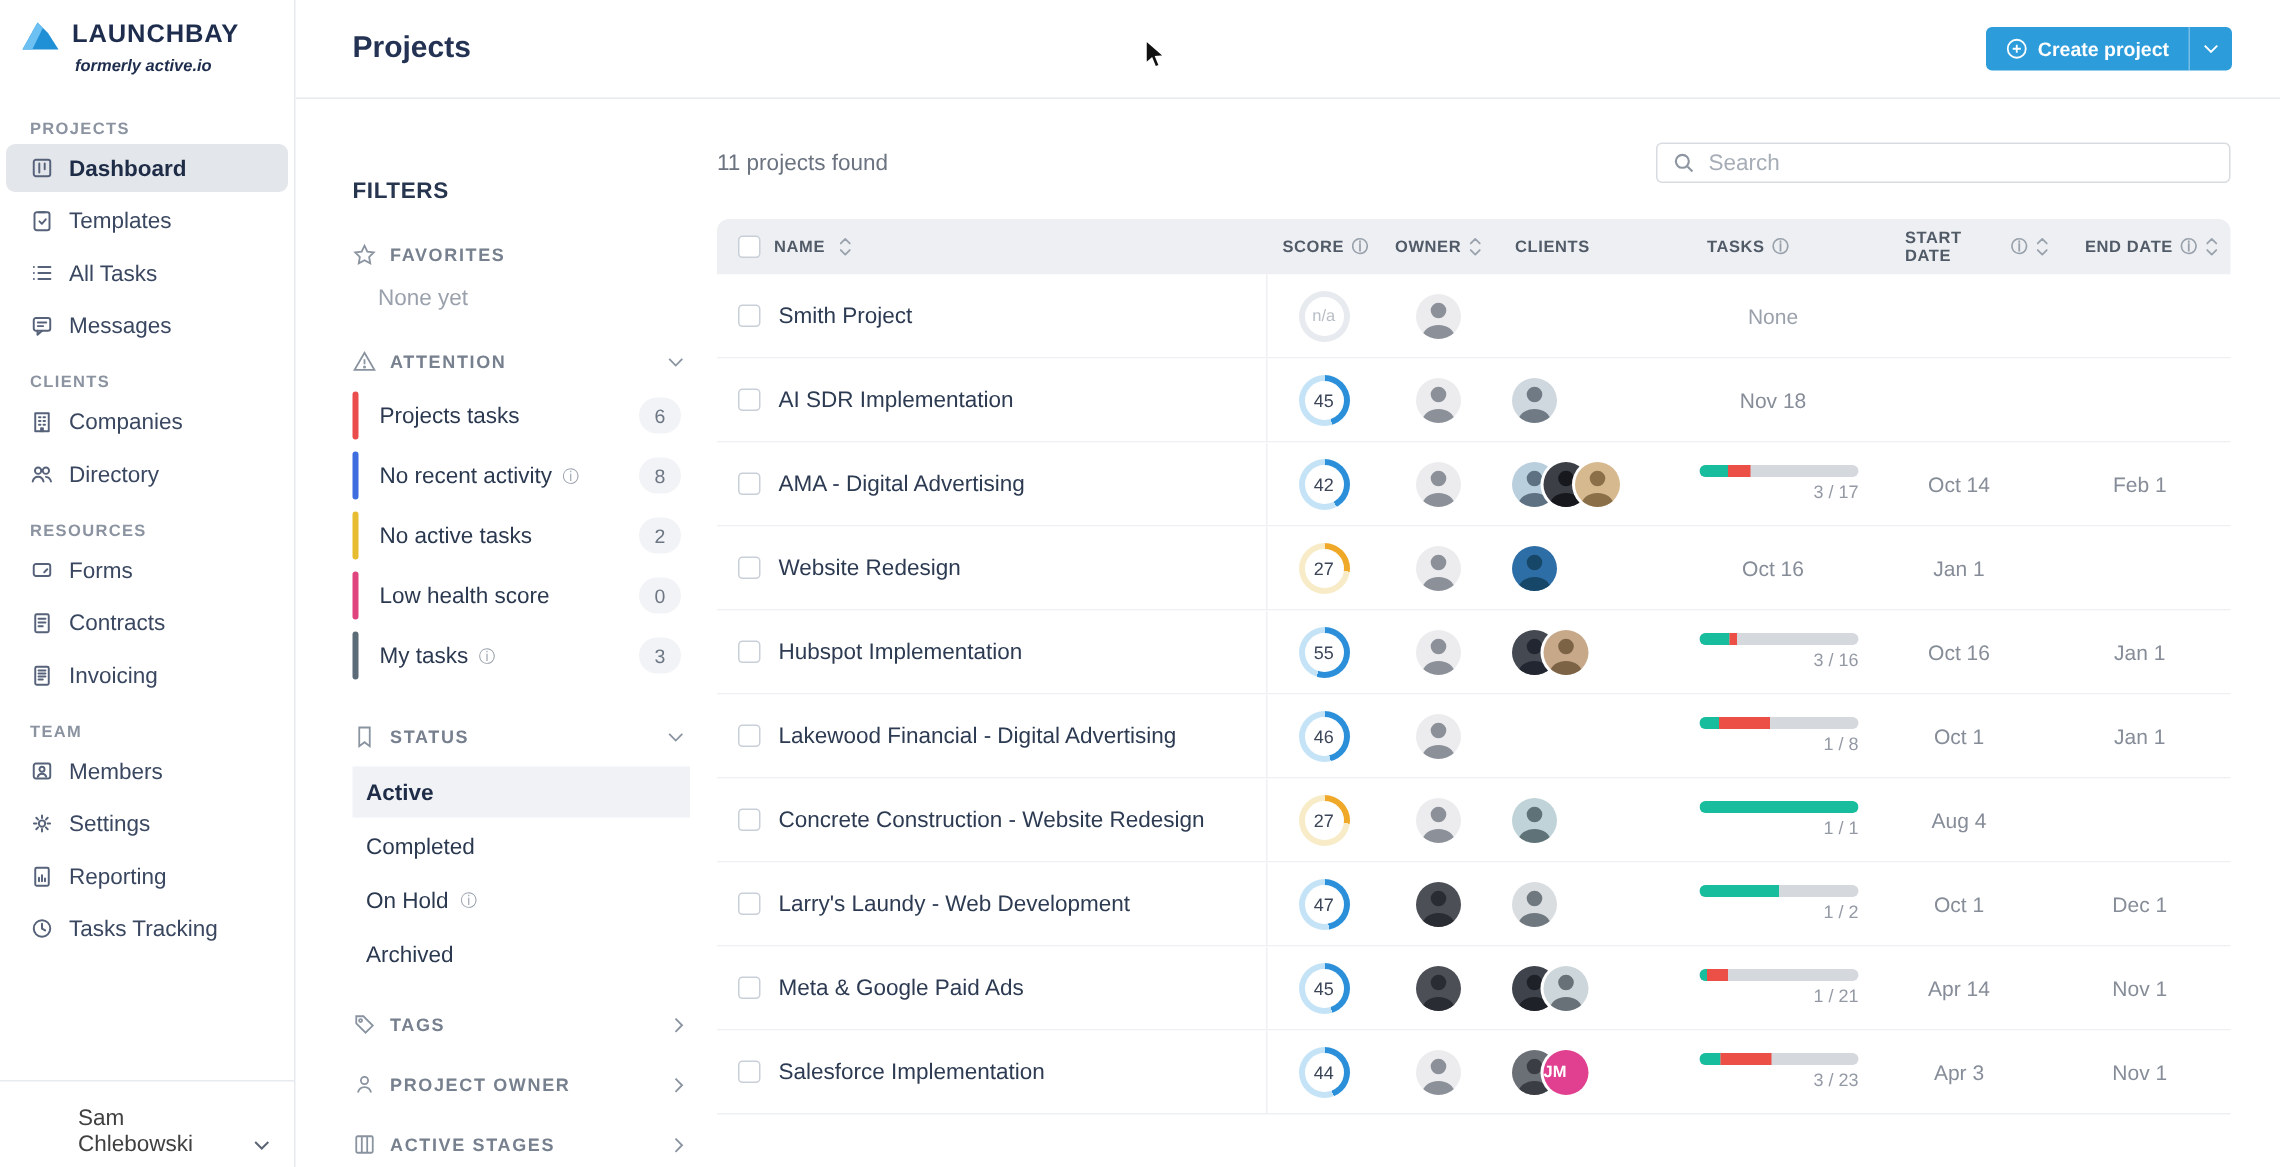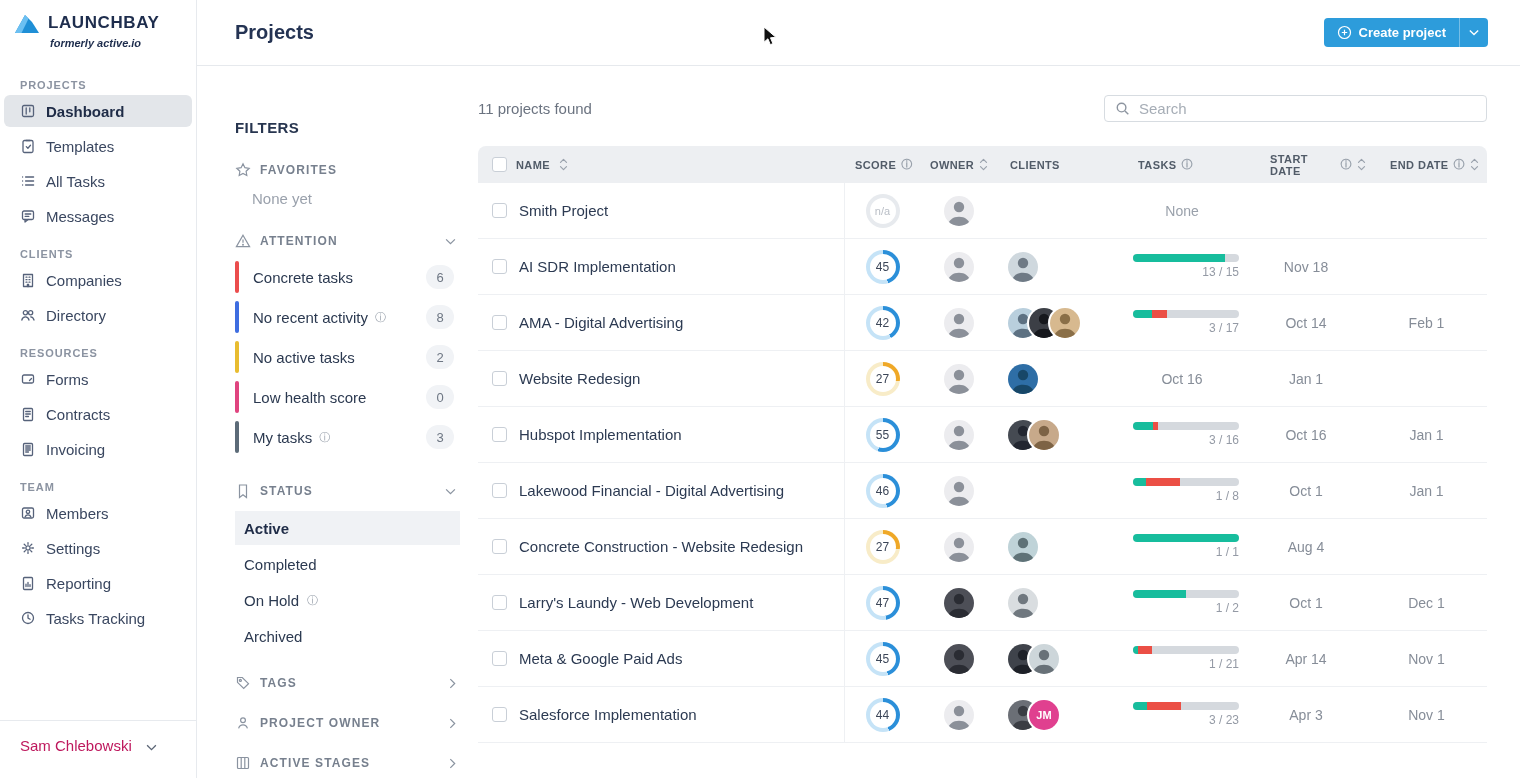--- a/index.html
+++ b/index.html
@@ -12,21 +12,21 @@
   .logo { padding:2px 0 0 14px; margin-bottom:14px; }
   .logo-row { display:flex; align-items:flex-start; gap:6px; }
   .logo-title { font-size:17px; font-weight:800; letter-spacing:.6px; color:#1e2d4d; line-height:22px; }
   .logo-sub { font-size:11px; font-weight:700; font-style:italic; color:#1e2d4d; margin:-1px 0 0 36px; }
   .nav-section { margin-top:16px; }
   .nav-sec-label { font-size:11px; font-weight:700; letter-spacing:.9px; color:#8b93a1; margin:0 0 4px 20px; }
   .nav-item { display:flex; align-items:center; gap:10px; height:32px; margin:3px 4px; padding:0 0 0 16px; border-radius:6px; font-size:15px; color:#3a4760; cursor:pointer; }
   .nav-item.active { background:#e3e6ea; color:#1f2c47; font-weight:700; }
   .nav-icon { display:flex; width:16px; height:16px; color:#56627a; }
   .side-footer { margin-top:auto; border-top:1px solid #e7eaee; padding:16px 16px 0 20px; height:58px; }
-  .user-menu { display:flex; align-items:flex-end; gap:14px; font-size:15px; color:#be185d; cursor:pointer; }
+  .user-menu { display:flex; align-items:flex-end; gap:14px; font-size:15px; color:#404040; cursor:pointer;margin-left:32px; }
 
   
   .main { flex:1; position:relative; }
   .page-head { height:66px; display:flex; align-items:center; justify-content:space-between; padding:0 32px 0 38px; border-bottom:1px solid #e6e9ed; }
   .page-title { font-size:20px; font-weight:700; color:#243353; }
   .btn-create { display:flex; align-items:center; background:#2d9cdb; border:none; border-radius:4px; height:29px; color:#fff; cursor:pointer; padding:0; }
   .btn-main { display:flex; align-items:center; gap:7px; padding:0 13px; font-size:13px; font-weight:700; font-family:inherit; color:#fff; }
   .btn-sep { width:1px; height:29px; background:rgba(255,255,255,.35); }
   .btn-caret { display:flex; padding:0 9px; }
 
@@ -74,21 +74,21 @@
   .c-clients { display:flex; align-items:center; padding-left:10px; }
   .c-tasks { display:flex; flex-direction:column; justify-content:center; padding-left:15px; }
   .c-tasks.none { align-items:center; padding-left:0; font-size:14px; color:#9aa1ab; }
   .c-date { display:flex; align-items:center; justify-content:center; font-size:14px; color:#868d98; }
 
   .score { position:relative; width:34px; height:34px; border-radius:50%; display:flex; align-items:center; justify-content:center; flex:none; }
   .score::before { content:""; position:absolute; inset:4px; background:#fff; border-radius:50%; }
   .score-num { position:relative; font-size:12px; color:#3c4658; }
   .score.na .score-num { font-size:11px; color:#b9bec6; }
 
-  .avatar { width:30px; height:30px; border-radius:50%; overflow:hidden; flex:none; box-shadow:0 0 0 2px #fff; display:flex; align-items:center; justify-content:center; }
+  .avatar { width:30px; height:30px; border-radius:50%; overflow:hidden; flex:none; box-shadow:0 0 0 2px #fff; display:flex; align-items:center; justify-content:flex-start; }
   .avatar + .avatar { margin-left:-9px; }
   .avatar .init { font-size:11px; font-weight:700; }
 
   .bar { width:106px; height:8px; border-radius:4px; background:#d5d9de; display:flex; overflow:hidden; }
   .bar span { height:100%; display:block; }
   .tcount { width:106px; text-align:right; font-size:12px; color:#949aa5; margin-top:3px; }
   .cursor { position:absolute; left:566px; top:26px; pointer-events:none; }
 </style>
 </head>
 <body>
@@ -300,21 +300,21 @@
           <span>ATTENTION</span>
           <span class="chev">
             <svg width="11" height="7" viewBox="0 0 12 8" fill="none" stroke="#8a93a0" stroke-width="1.4">
                 <path d="M1 1.5l5 5 5-5"></path>
               </svg>
           </span>
         </div>
         <div class="f-list" id="attention-list">
             <div class="f-item">
               <span class="f-bar" style="background: rgb(235, 77, 77);"></span>
-              <span class="f-label">Concrete tasks</span>
+              <span class="f-label">Projects tasks</span>
               <span class="f-count">6</span>
             </div>
             <div class="f-item">
               <span class="f-bar" style="background: rgb(62, 109, 224);"></span>
               <span class="f-label">No recent activity<span class="info">ⓘ</span></span>
               <span class="f-count">8</span>
             </div>
             <div class="f-item">
               <span class="f-bar" style="background: rgb(232, 188, 48);"></span>
               <span class="f-label">No active tasks</span>
@@ -523,26 +523,20 @@
                   </div>
                 </div>
     <div class="c-clients">
                   <div class="avatar" style="background: rgb(207, 216, 222);">
                     <svg viewBox="0 0 30 30" width="30" height="30">
                       <circle cx="15" cy="11" r="5.2" fill="#6f7a85"></circle>
                       <path d="M3.5 30c1-6 5.5-9.3 11.5-9.3S25.5 24 26.5 30z" fill="#6f7a85"></path>
                     </svg>
                   </div>
                 </div>
-    <div class="c-tasks">
-                  <div class="bar">
-                    <span style="width: 87%; background: rgb(23, 189, 157);"></span>
-                  </div>
-                  <div class="tcount">13 / 15</div>
-                </div>
     <div class="c-date c-start">
                   <span>Nov 18</span>
                 </div>
     <div class="c-date c-end">
                   <span></span>
                 </div>
   </div>
               <div class="trow">
     <div class="c-name">
       <span class="cb"></span>

